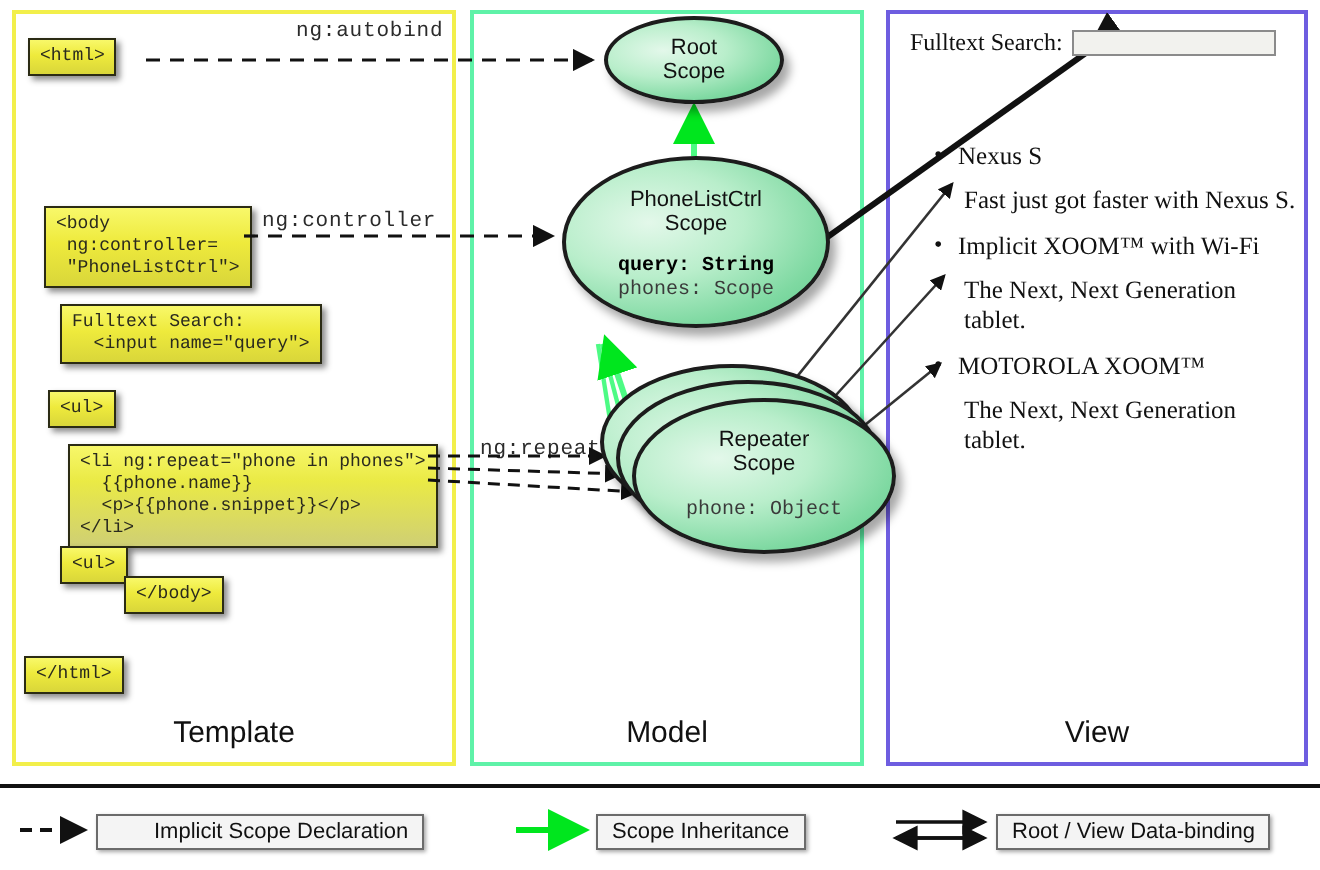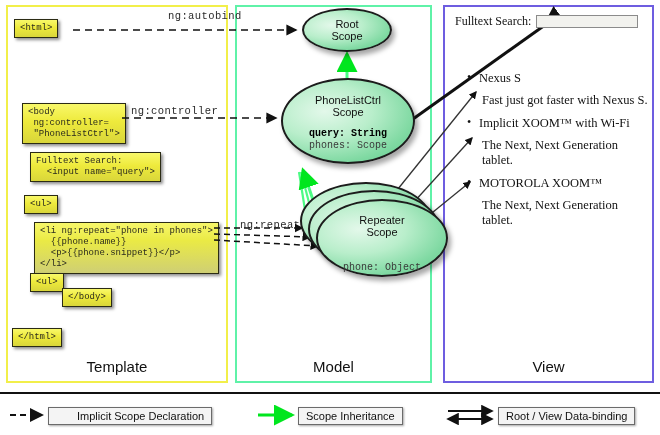--- a/index.html
+++ b/index.html
@@ -53,40 +53,40 @@
   #sc-root .ttl{padding-top:8px;}
 
   #sc-ctrl{left:281px;top:78px;width:134px;height:86px;}
   #sc-ctrl .ttl{padding-top:14px;}
   #sc-ctrl .props{margin-top:10px;}
 
   #sc-rep3{left:300px;top:182px;width:132px;height:78px;}
   #sc-rep2{left:308px;top:190px;width:132px;height:78px;}
   #sc-rep1{left:316px;top:199px;width:132px;height:78px;}
   .rep .ttl{padding-top:13px;}
-  .rep .props{margin-top:24px;}
+  .rep .props{margin-top:12px;}
   #sc-rep3 .ttl,#sc-rep3 .props,#sc-rep2 .ttl,#sc-rep2 .props{visibility:hidden;}
 
   
   #view-inner{position:absolute;left:455px;top:14px;width:195px;
               font-family:"Liberation Serif",serif;color:#111;}
   #fs-row{display:flex;align-items:center;font-size:12px;}
   #fs-label{white-space:nowrap;}
   #fs-input{margin-left:5px;width:102px;height:13px;
             border:1px solid #8b8b8b;background:#f2f2ee;box-sizing:border-box;}
   #phone-list{list-style:none;margin:0;padding:0;margin-top:42px;}
   #phone-list li{margin:0 0 0 24px;padding:0;}
   .ph-name{font-size:12.5px;position:relative;}
   .ph-name:before{content:"\2022";position:absolute;left:-12px;top:-1px;font-size:12px;}
   .ph-snip{font-size:12.5px;margin:7px 0 8px 3px;}
 
   
   .conn-label{position:absolute;font-family:"Liberation Mono",monospace;
               font-size:10.5px;color:#2b2b2b;letter-spacing:.4px;}
-  #l-autobind  {left:148px;top:10px;margin-left:20px;}
+  #l-autobind  {left:148px;top:10px;}
   #l-controller{left:131px;top:105px;}
   #l-repeat    {left:240px;top:219px;}
 
   
   #legend-rule{position:absolute;left:0;top:392px;width:660px;height:2px;background:#111;}
   .lg-box{position:absolute;border:1px solid #6b6b6b;background:#f4f4f4;
           box-shadow:1px 1px 2px rgba(0,0,0,.35);
           font-family:"Liberation Sans",sans-serif;font-size:11px;color:#111;
           padding:2px 7px;white-space:nowrap;box-sizing:border-box;}
   #lg1{left:48px;top:407px;padding-left:28px;}

